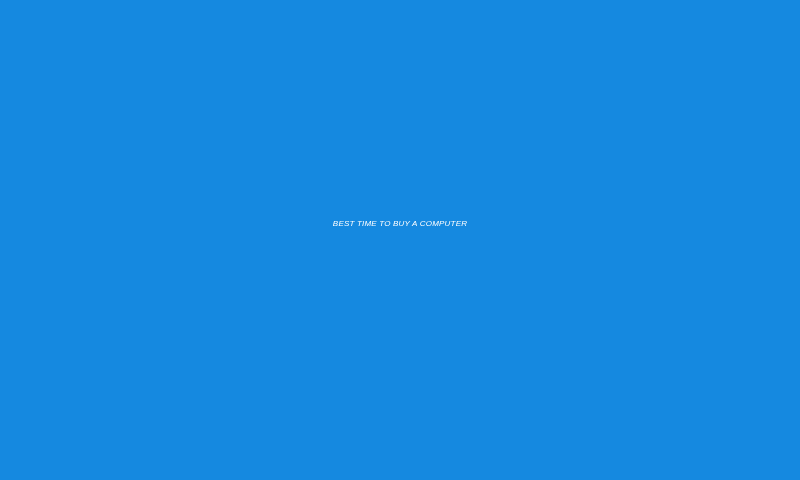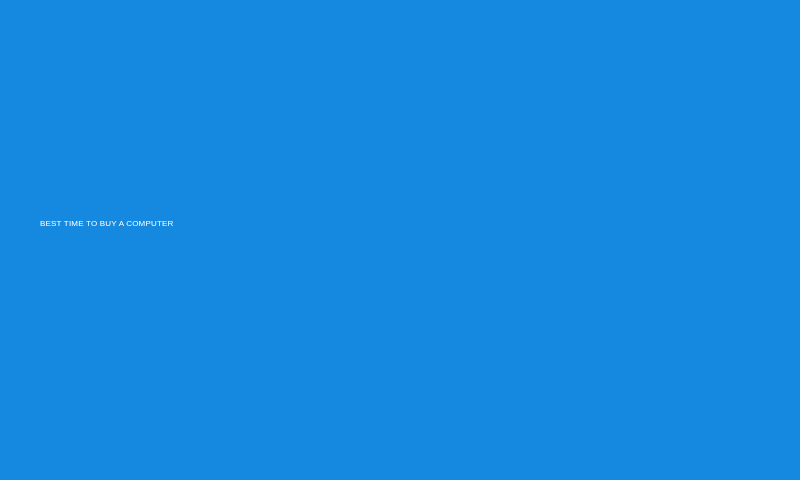--- a/index.html
+++ b/index.html
@@ -41,29 +41,30 @@
     justify-content: center;
     padding-bottom: 32px;   
     box-sizing: border-box;
   }
 
   .featured-title {
     margin: 0;
     padding: 0 40px;
     box-sizing: border-box;
     width: 100%;
-    text-align: left;
+    text-align: center;
     color: #ffffff;
     font-family: "Liberation Sans", sans-serif;
     font-size: 47px;
     font-weight: 400;
     line-height: 1.15;
     letter-spacing: 0.2px;
     white-space: nowrap;
     text-transform: uppercase;
+    font-style: italic;
     -webkit-font-smoothing: antialiased;
   }
 </style>
 </head>
 <body>
 
 <div class="featured-card" style="background-color: rgb(21, 137, 224);">
 
   <div class="title-wrap">
 

